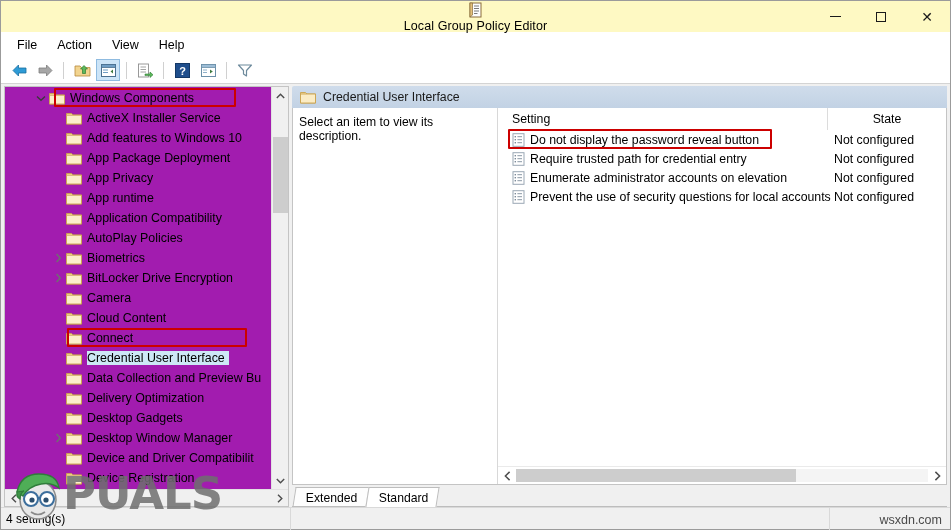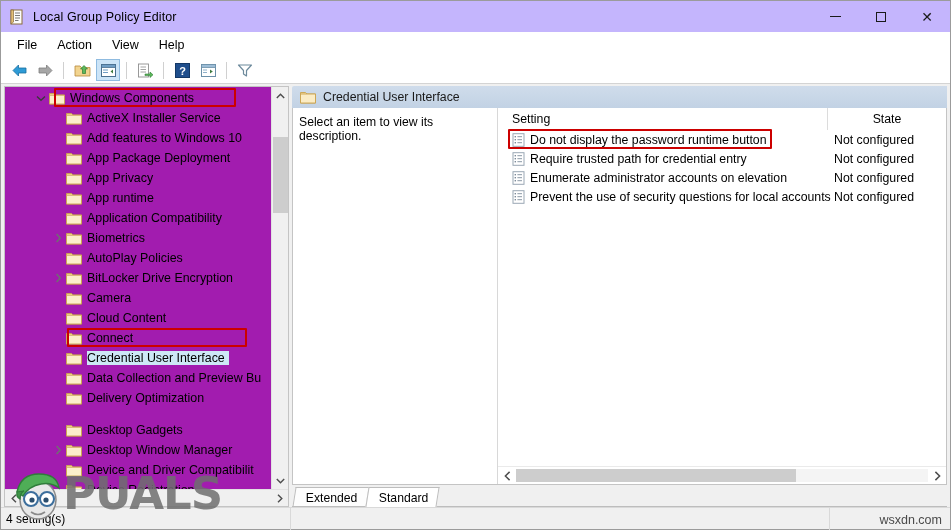--- a/index.html
+++ b/index.html
@@ -14,23 +14,24 @@
     position: relative;
     width: 951px; height: 530px;
     background: #f0f0f0;
     border: 1px solid #9b9b9b;
     display: flex; flex-direction: column;
   }
 
   
   .titlebar {
     height: 31px; min-height: 31px;
-    background: #c4b5fd;
-    display: flex; align-items: center;
-    position: relative;
+    background: #fef9c3;
+    display: flex; align-items: center;
+    position: relative;
+    flex-direction: column;
   }
   .title-icon {
     width: 18px; height: 18px;
     margin-left: 7px; margin-right: 7px;
     position: relative;
     flex: 0 0 auto;
   }
   .title-text {
     font-size: 12.5px; color: #000;
     letter-spacing: 0.1px;
@@ -519,40 +520,40 @@
             </div>
             <div class="tree-row" style="padding-left: 45px;">
               <span class="tw-expander"></span>
               <span class="folder-ic"><svg width="16" height="14" viewBox="0 0 16 14">
                   <path d="M0.5 2.5 L5.5 2.5 L7 4 L15.5 4 L15.5 13 L0.5 13 Z" fill="#f7dda0" stroke="#c9a34e" stroke-width="0.9"></path>
                   <path d="M0.5 4.2 L15.5 4.2 L15.5 13 L0.5 13 Z" fill="#fcefcb" stroke="#c9a34e" stroke-width="0.9"></path>
                 </svg></span>
               <span class="tree-label">Application Compatibility</span>
             </div>
             <div class="tree-row" style="padding-left: 45px;">
+              <span class="tw-expander"></span>
+              <span class="folder-ic"><svg width="16" height="14" viewBox="0 0 16 14">
+                  <path d="M0.5 2.5 L5.5 2.5 L7 4 L15.5 4 L15.5 13 L0.5 13 Z" fill="#f7dda0" stroke="#c9a34e" stroke-width="0.9"></path>
+                  <path d="M0.5 4.2 L15.5 4.2 L15.5 13 L0.5 13 Z" fill="#fcefcb" stroke="#c9a34e" stroke-width="0.9"></path>
+                </svg></span>
+              <span class="tree-label">AutoPlay Policies</span>
+            </div>
+            <div class="tree-row" style="padding-left: 45px;">
               <span class="tw-expander">
                 <svg width="7" height="10" viewBox="0 0 7 10">
                   <path d="M1.6 1 L5.2 5 L1.6 9" fill="none" stroke="#707070" stroke-width="1.4"></path>
                 </svg>
               </span>
               <span class="folder-ic"><svg width="16" height="14" viewBox="0 0 16 14">
                   <path d="M0.5 2.5 L5.5 2.5 L7 4 L15.5 4 L15.5 13 L0.5 13 Z" fill="#f7dda0" stroke="#c9a34e" stroke-width="0.9"></path>
                   <path d="M0.5 4.2 L15.5 4.2 L15.5 13 L0.5 13 Z" fill="#fcefcb" stroke="#c9a34e" stroke-width="0.9"></path>
                 </svg></span>
               <span class="tree-label">Biometrics</span>
             </div>
             <div class="tree-row" style="padding-left: 45px;">
-              <span class="tw-expander"></span>
-              <span class="folder-ic"><svg width="16" height="14" viewBox="0 0 16 14">
-                  <path d="M0.5 2.5 L5.5 2.5 L7 4 L15.5 4 L15.5 13 L0.5 13 Z" fill="#f7dda0" stroke="#c9a34e" stroke-width="0.9"></path>
-                  <path d="M0.5 4.2 L15.5 4.2 L15.5 13 L0.5 13 Z" fill="#fcefcb" stroke="#c9a34e" stroke-width="0.9"></path>
-                </svg></span>
-              <span class="tree-label">AutoPlay Policies</span>
-            </div>
-            <div class="tree-row" style="padding-left: 45px;">
               <span class="tw-expander">
                 <svg width="7" height="10" viewBox="0 0 7 10">
                   <path d="M1.6 1 L5.2 5 L1.6 9" fill="none" stroke="#707070" stroke-width="1.4"></path>
                 </svg>
               </span>
               <span class="folder-ic"><svg width="16" height="14" viewBox="0 0 16 14">
                   <path d="M0.5 2.5 L5.5 2.5 L7 4 L15.5 4 L15.5 13 L0.5 13 Z" fill="#f7dda0" stroke="#c9a34e" stroke-width="0.9"></path>
                   <path d="M0.5 4.2 L15.5 4.2 L15.5 13 L0.5 13 Z" fill="#fcefcb" stroke="#c9a34e" stroke-width="0.9"></path>
                 </svg></span>
               <span class="tree-label">BitLocker Drive Encryption</span>
@@ -598,21 +599,21 @@
               <span class="tree-label">Data Collection and Preview Bu</span>
             </div>
             <div class="tree-row" style="padding-left: 45px;">
               <span class="tw-expander"></span>
               <span class="folder-ic"><svg width="16" height="14" viewBox="0 0 16 14">
                   <path d="M0.5 2.5 L5.5 2.5 L7 4 L15.5 4 L15.5 13 L0.5 13 Z" fill="#f7dda0" stroke="#c9a34e" stroke-width="0.9"></path>
                   <path d="M0.5 4.2 L15.5 4.2 L15.5 13 L0.5 13 Z" fill="#fcefcb" stroke="#c9a34e" stroke-width="0.9"></path>
                 </svg></span>
               <span class="tree-label">Delivery Optimization</span>
             </div>
-            <div class="tree-row" style="padding-left: 45px; margin-top: 12px;">
+            <div class="tree-row" style="padding-left: 45px;">
               <span class="tw-expander"></span>
               <span class="folder-ic"><svg width="16" height="14" viewBox="0 0 16 14">
                   <path d="M0.5 2.5 L5.5 2.5 L7 4 L15.5 4 L15.5 13 L0.5 13 Z" fill="#f7dda0" stroke="#c9a34e" stroke-width="0.9"></path>
                   <path d="M0.5 4.2 L15.5 4.2 L15.5 13 L0.5 13 Z" fill="#fcefcb" stroke="#c9a34e" stroke-width="0.9"></path>
                 </svg></span>
               <span class="tree-label">Desktop Gadgets</span>
             </div>
             <div class="tree-row" style="padding-left: 45px;">
               <span class="tw-expander">
                 <svg width="7" height="10" viewBox="0 0 7 10">
@@ -708,21 +709,21 @@
                 <div class="lv-cell-setting">
                   <span class="setting-ic"><svg width="13" height="14" viewBox="0 0 13 14">
                       <rect x="1" y="0.7" width="11" height="12.6" fill="#ffffff" stroke="#9aa7b4" stroke-width="1"></rect>
                       <rect x="2.6" y="3" width="1.4" height="1.4" fill="#7d8b99"></rect>
                       <rect x="2.6" y="6" width="1.4" height="1.4" fill="#7d8b99"></rect>
                       <rect x="2.6" y="9" width="1.4" height="1.4" fill="#7d8b99"></rect>
                       <line x1="5.4" y1="3.7" x2="10" y2="3.7" stroke="#8b98a5" stroke-width="1"></line>
                       <line x1="5.4" y1="6.7" x2="10" y2="6.7" stroke="#8b98a5" stroke-width="1"></line>
                       <line x1="5.4" y1="9.7" x2="10" y2="9.7" stroke="#8b98a5" stroke-width="1"></line>
                     </svg></span>
-                  <span>Do not display the password runtime button</span>
+                  <span>Do not display the password reveal button</span>
                 </div>
                 <div class="lv-cell-state">Not configured</div>
               </div>
               <div class="redbox" style="left: 10px; top: -1px; width: 264px; height: 20px;"></div>
               <div class="lv-row">
                 <div class="lv-cell-setting">
                   <span class="setting-ic"><svg width="13" height="14" viewBox="0 0 13 14">
                       <rect x="1" y="0.7" width="11" height="12.6" fill="#ffffff" stroke="#9aa7b4" stroke-width="1"></rect>
                       <rect x="2.6" y="3" width="1.4" height="1.4" fill="#7d8b99"></rect>
                       <rect x="2.6" y="6" width="1.4" height="1.4" fill="#7d8b99"></rect>

